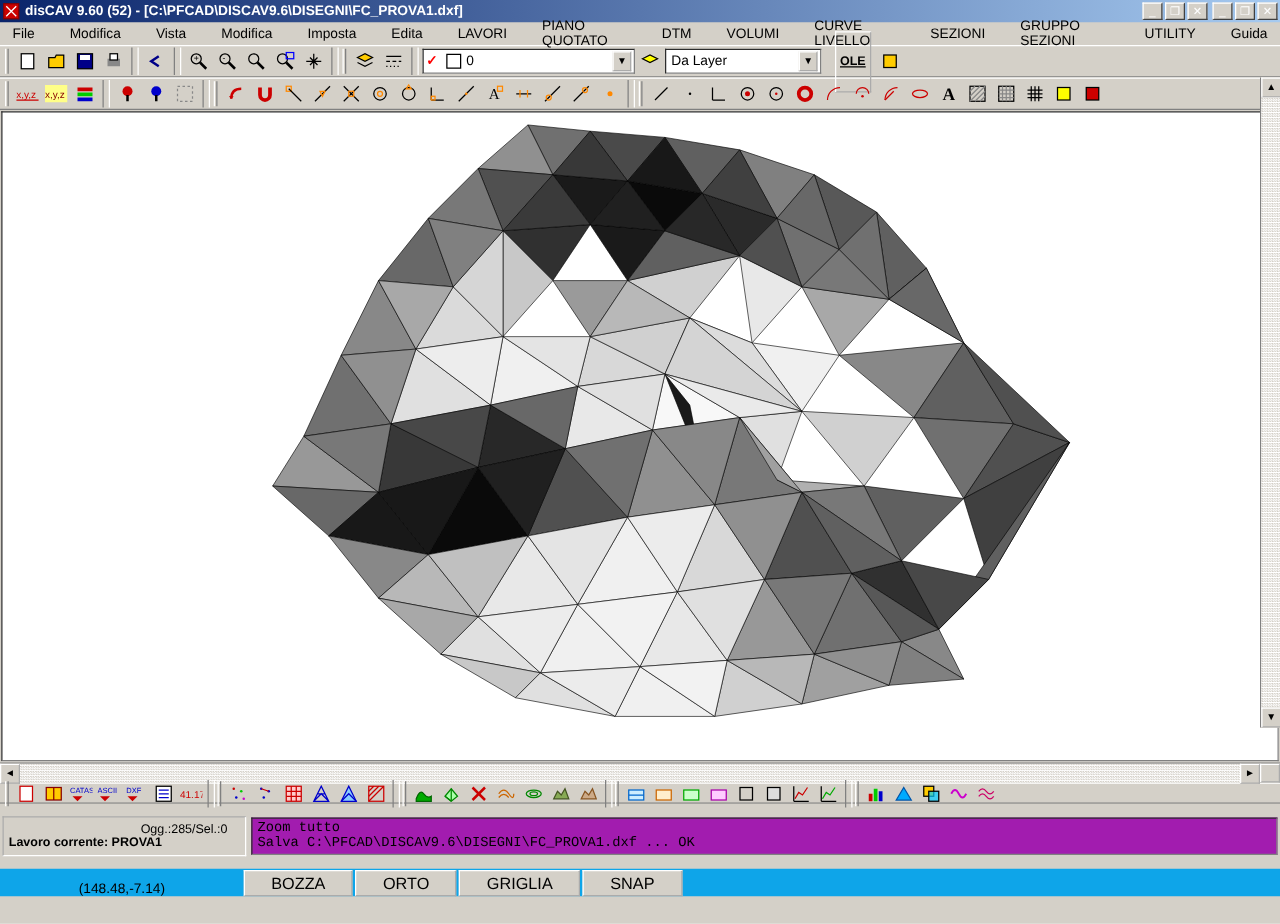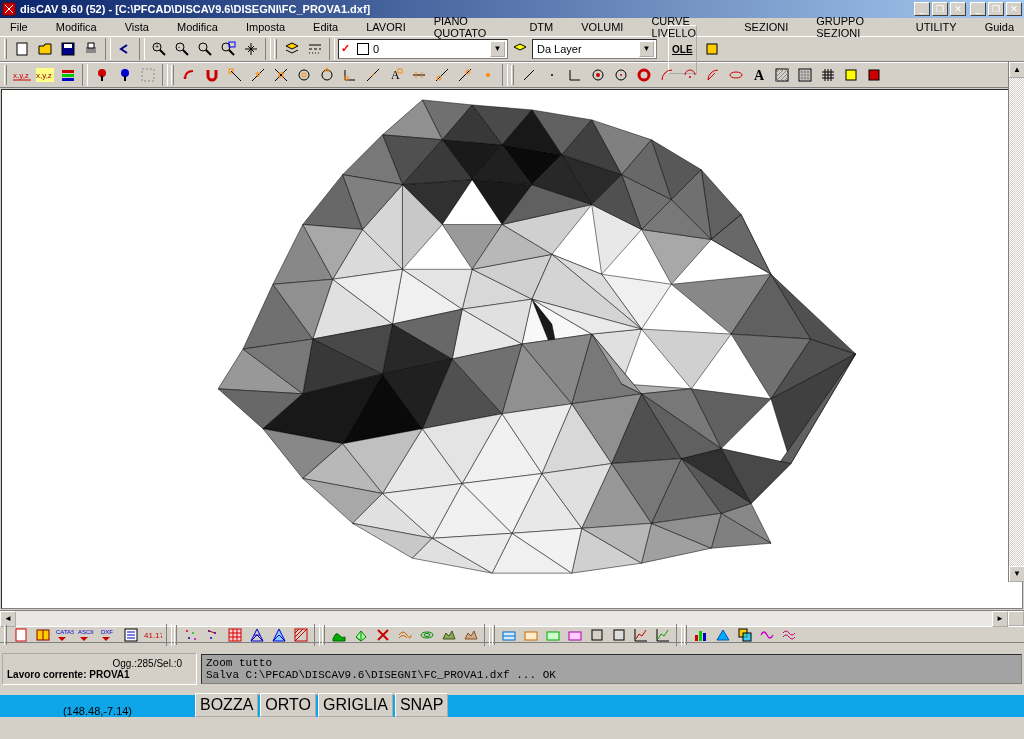--- a/index.html
+++ b/index.html
@@ -128,47 +128,47 @@
   width: 195px;
   padding: 4px;
   border: 1px inset #fff;
   margin: 2px;
   font-size: 10px;
 }
 .status-left .ogg { text-align: right; padding-right: 10px; }
 .status-left .lavoro { font-weight: bold; }
 .status-right {
   flex: 1;
-  background: #a3a3a3;
+  background: #a21caf;
   border: 1px inset #808080;
   margin: 2px;
   padding: 2px 4px;
   font-family: "Courier New", monospace;
   font-size: 11px;
   white-space: pre;
   overflow: auto;
 }
 .footer {
   height: 22px;
   display: flex;
   align-items: flex-end;
   background: #0ea5e9;
 }
 .footer .coords {
   width: 195px;
   text-align: center;
   font-size: 11px;
 }
 .footer .mode-btn {
-  padding: 2px 4px;
+  padding: 2px 21px;
   border: 1px outset #fff;
   background: #d4d0c8;
   margin-right: 2px;
   cursor: pointer;
-  font-size: 16px;
+  font-size: 13px;
 }
 .ole-btn {
   border: 1px outset #fff;
   padding: 18px 3px;
   font-size: 10px;
   font-weight: bold;
   text-decoration: underline;
   cursor: pointer;
   margin: 0 3px;
 }

